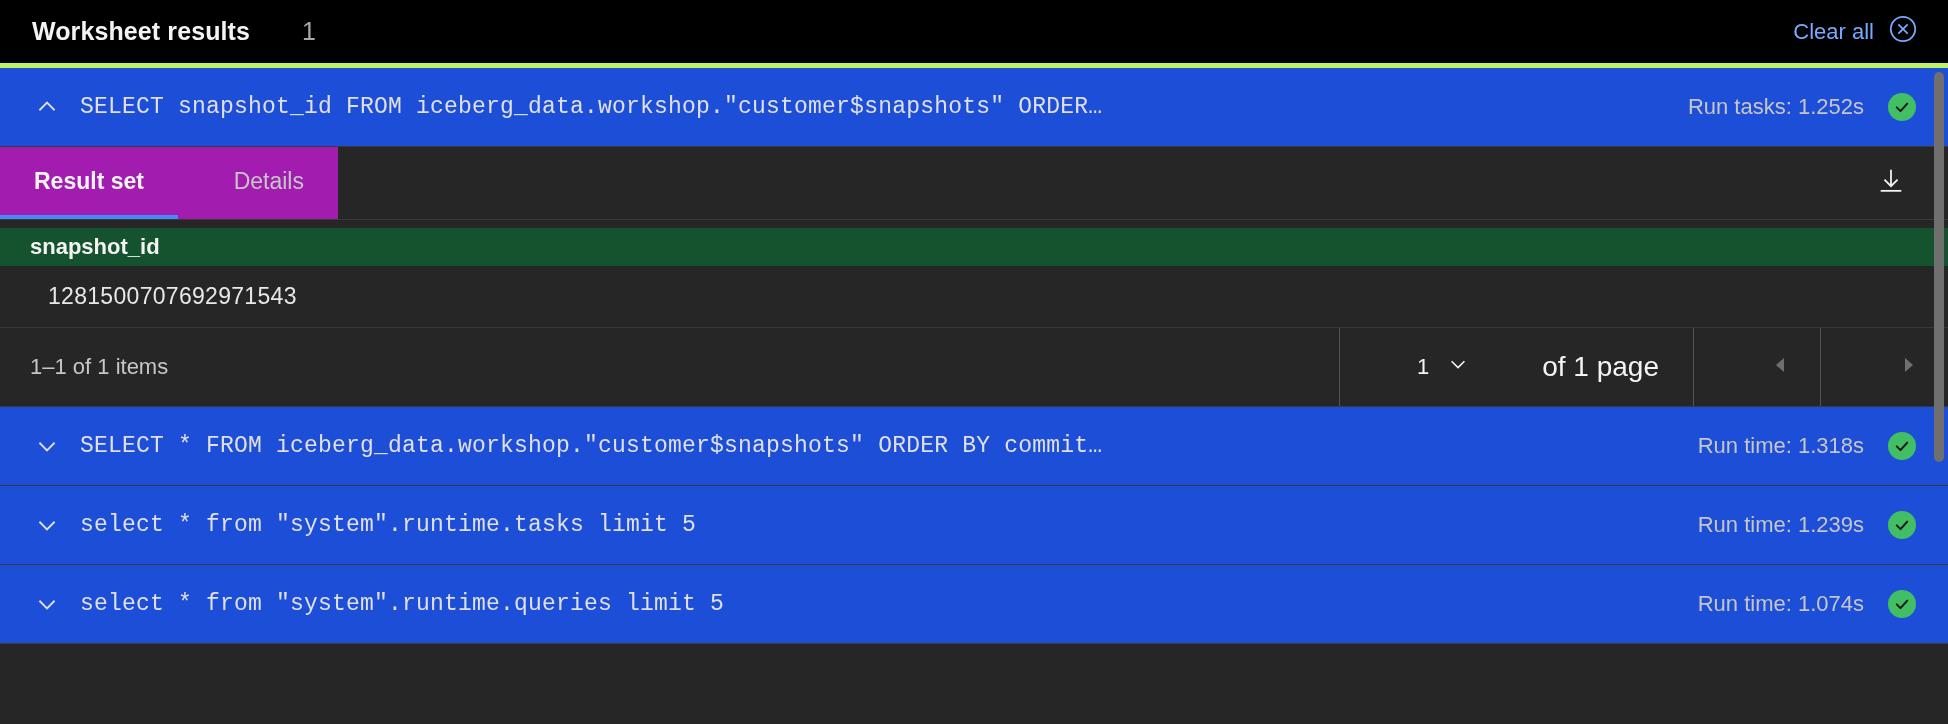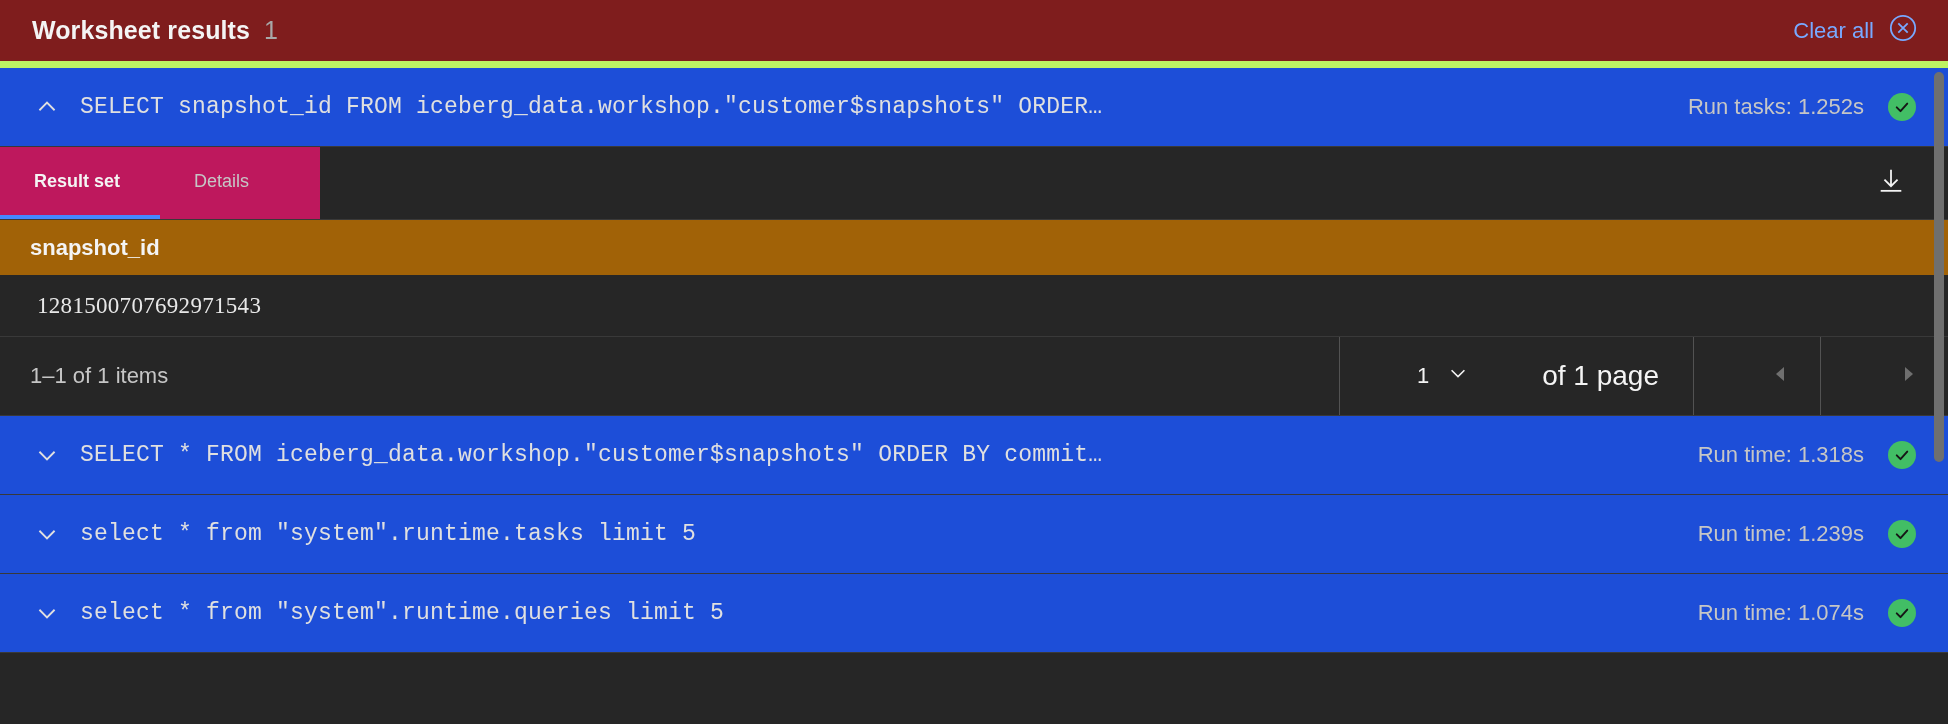--- a/index.html
+++ b/index.html
@@ -7,22 +7,23 @@
     width: 1948px; height: 724px;
     background: #262626;
     font-family: "Liberation Sans", sans-serif;
     overflow: hidden;
   }
   .panel { position: relative; width: 1948px; height: 724px; background: #262626; }
 
   
   .hdr {
     height: 68px; display: flex; align-items: center;
-    padding: 0 30px 0 32px; background: #7f1d1d;
-    border-bottom: 7px solid #bef264;
+    padding: 0 30px 0 32px; background: #000000;
+    border-bottom: 5px solid #bef264;
+    gap: 38px;
   }
   .hdr-title {
     font-size: 25px; font-weight: 700; color: #f4f4f4; letter-spacing: .1px;
   }
   .hdr-count { font-size: 25px; font-weight: 400; color: #a8a8a8; margin-left: 14px; }
   .hdr-spacer { flex: 1; }
   .clear-all {
     display: flex; align-items: center; gap: 14px;
     color: #78a9ff; font-size: 22px; cursor: pointer;
   }
@@ -58,43 +59,42 @@
     background: #42be65; display: flex; align-items: center; justify-content: center;
   }
 
   
   .tabs {
     display: flex; align-items: flex-end; height: 73px;
     background: #262626; border-bottom: 1px solid #393939;
     padding-left: 0; position: relative;
   }
   .tab {
-    height: 72px; display: flex; align-items: center; justify-content: flex-start;
-    padding: 0 34px; font-size: 18px; color: #c6c6c6; cursor: pointer;
-    border-bottom: 4px solid transparent; background: #be185d;
+    height: 72px; display: flex; align-items: center; justify-content: flex-end;
+    padding: 0 34px; font-size: 23px; color: #c6c6c6; cursor: pointer;
+    border-bottom: 4px solid transparent; background: #a21caf;
     min-width: 160px;
   }
   .tab.sel { color: #f4f4f4; font-weight: 700; border-bottom-color: #4589ff; }
   .tab-spacer { flex: 1; }
   .dl-btn {
     width: 70px; height: 72px; display: flex; align-items: center; justify-content: center;
     cursor: pointer; margin-right: 22px;
   }
 
   
   .thead {
-    height: 55px; display: flex; align-items: center;
-    background: #a16207; padding-left: 30px;
+    height: 38px; display: flex; align-items: center;
+    background: #14532d; padding-left: 30px; margin-top: 8px;
   }
   .th { font-size: 22px; font-weight: 700; color: #f4f4f4; }
   .tbody-row {
     height: 62px; display: flex; align-items: center;
-    background: #262626; padding-left: 37px;
+    background: #262626; padding-left: 48px;
     border-bottom: 1px solid #393939;
-    font-family: Liberation Serif, serif;
   }
   .td { font-size: 23px; color: #e8e8e8; letter-spacing: .3px; }
 
   
   .pager {
     height: 79px; display: flex; align-items: stretch;
     background: #262626; border-bottom: 1px solid #393939; gap: 47px;
   }
   .pg-left {
     flex: 1; display: flex; align-items: center; padding-left: 30px;

